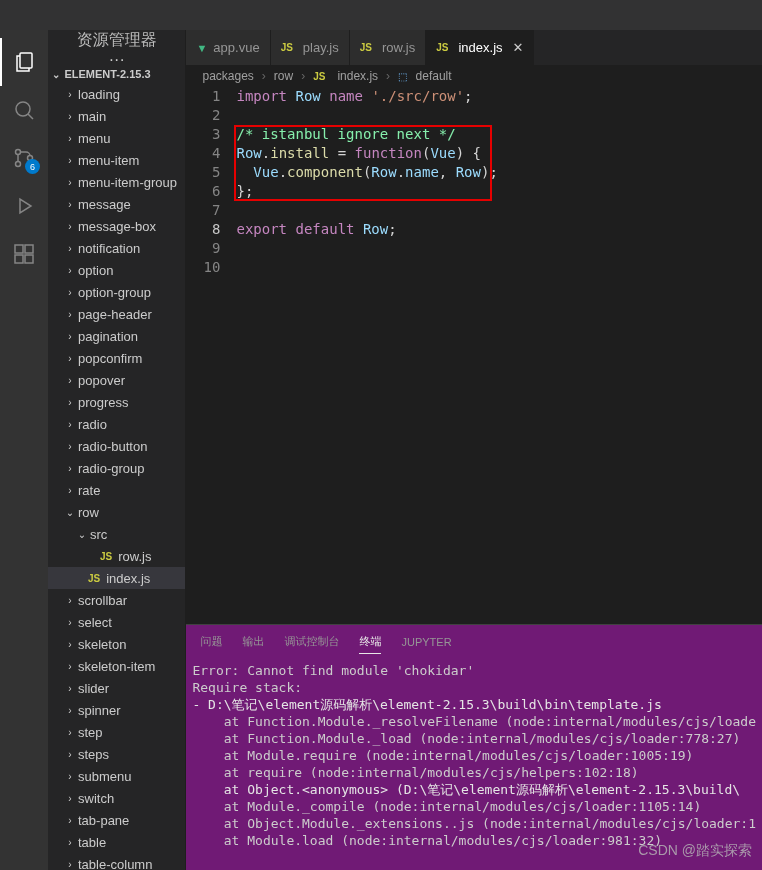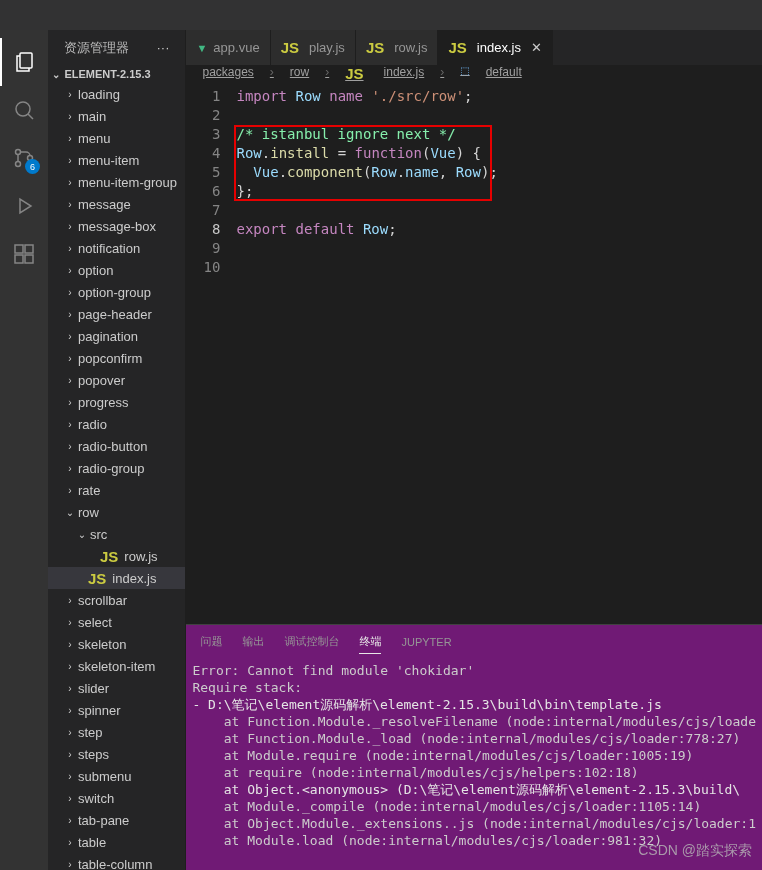--- a/index.html
+++ b/index.html
@@ -29,56 +29,56 @@
   background: #007acc; color: #fff; font-size: 9px;
   border-radius: 10px; min-width: 15px; height: 15px;
   display: flex; align-items: center; justify-content: center;
 }
 .sidebar {
   width: 198px; background: #252526; display: flex; flex-direction: column;
   border-right: 1px solid #1e1e1e; overflow: hidden;
 }
 .sidebar-header {
   height: 35px; display: flex; align-items: center; justify-content: space-between;
-  padding: 0 16px; font-size: 13px; color: #bbbbbb;
+  padding: 0 4px; font-size: 16px; color: #bbbbbb; flex-direction: column;
 }
 .sidebar-header .dots { color: #cccccc; cursor: pointer; }
 .explorer-section {
   display: flex; align-items: center; padding: 3px 4px; font-size: 11px;
   font-weight: bold; color: #cccccc; cursor: pointer;
 }
 .explorer-section .chev { font-size: 10px; margin-right: 4px; }
 .tree { flex: 1; overflow-y: hidden; font-size: 13px; }
 .tree-item {
   display: flex; align-items: center; height: 22px; padding-left: 16px;
   color: #cccccc; cursor: pointer; white-space: nowrap;
 }
 .tree-item.indent1 { padding-left: 28px; }
 .tree-item.indent2 { padding-left: 40px; }
 .tree-item.selected { background: #37373d; }
 .tree-item .chev {
   width: 12px; font-size: 10px; color: #cccccc; text-align: center;
 }
 .tree-item .icolabel { margin-left: 2px; }
-.js-icon { color: #cbcb41; font-weight: bold; font-size: 15px; margin-right: 4px; }
+.js-icon { color: #cbcb41; font-weight: bold; font-size: 10px; margin-right: 4px; }
 .editor-area { flex: 1; display: flex; flex-direction: column; background: #1e1e1e; }
 .tabs {
   height: 35px; background: #252526; display: flex; align-items: stretch;
 }
 .tab {
   display: flex; align-items: center; padding: 0 10px; font-size: 13px;
   color: #969696; background: #2d2d2d; border-right: 1px solid #1e1e1e;
   cursor: pointer; gap: 6px;
 }
 .tab.active { background: #1e1e1e; color: #ffffff; }
 .tab .close { color: #cccccc; font-size: 13px; margin-left: 4px; }
 .vue-ico { color: #41b883; font-size: 11px; }
 .breadcrumbs {
-  height: 22px; display: flex; padding-left: 16px;
-  font-size: 12px; color: #a0a0a0; gap: 16px; text-decoration: underline;
+  height: 22px; display: flex; align-items: center; padding-left: 16px;
+  font-size: 12px; color: #a0a0a0; gap: 8px;
 }
 .breadcrumbs .sep { color: #666; }
 .bc-sym { color: #75beff; font-size: 10px; }
 .code-area { flex: 1; display: flex; font-family: Consolas, monospace; font-size: 14px; overflow: hidden; }
 .gutter {
   width: 50px; text-align: right; padding-right: 16px; color: #858585;
   line-height: 19px; padding-top: 0;
 }
 .gutter .ln { height: 19px; }
 .gutter .ln.cur { color: #c6c6c6; }

